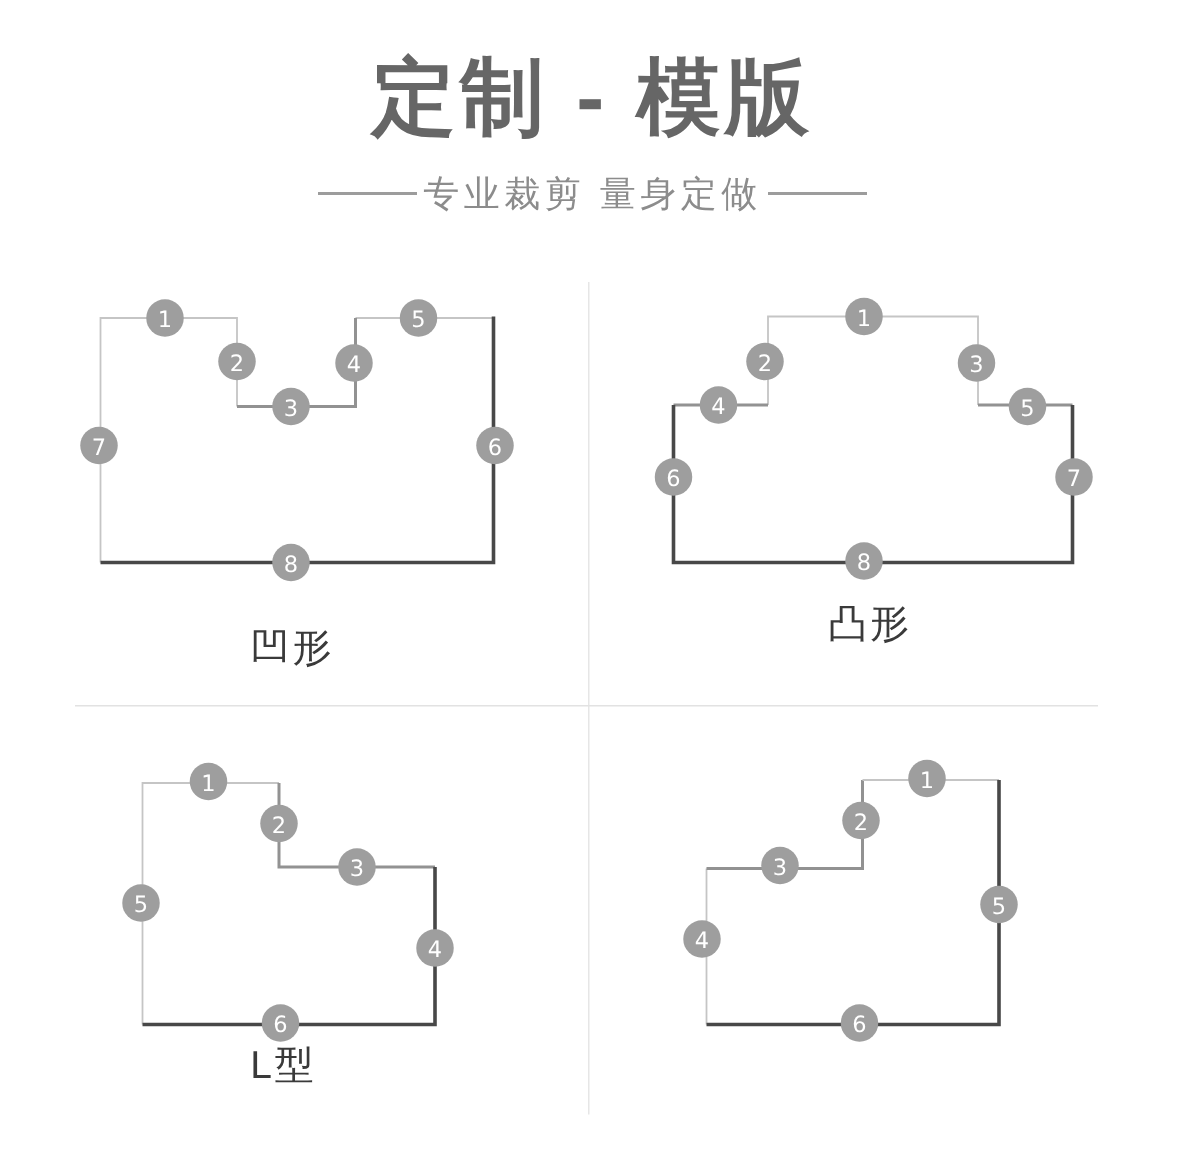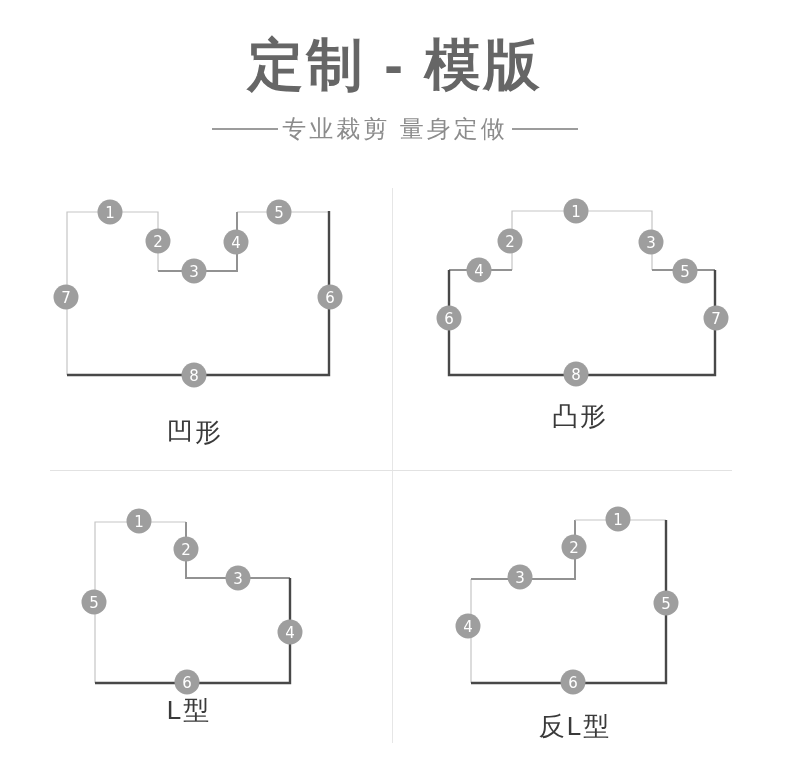--- a/index.html
+++ b/index.html
@@ -150,15 +150,14 @@
       <text x="468" y="627" fill="#ffffff" text-anchor="middle" dominant-baseline="central" font-size="15" font-family="&quot;DejaVu Sans&quot;, sans-serif">4</text>
       <circle cx="666" cy="603" r="12.5" fill="#9e9e9e"></circle>
       <text x="666" y="604" fill="#ffffff" text-anchor="middle" dominant-baseline="central" font-size="15" font-family="&quot;DejaVu Sans&quot;, sans-serif">5</text>
       <circle cx="573" cy="682" r="12.5" fill="#9e9e9e"></circle>
       <text x="573" y="683" fill="#ffffff" text-anchor="middle" dominant-baseline="central" font-size="15" font-family="&quot;DejaVu Sans&quot;, sans-serif">6</text>
     </svg>
 
   <div class="shape-label label-concave">凹形</div>
   <div class="shape-label label-convex">凸形</div>
   <div class="shape-label label-l">L型</div>
-  <div class="shape-label label-reverse-l">反L型</div>
 
 </div>
 
 </body></html>

